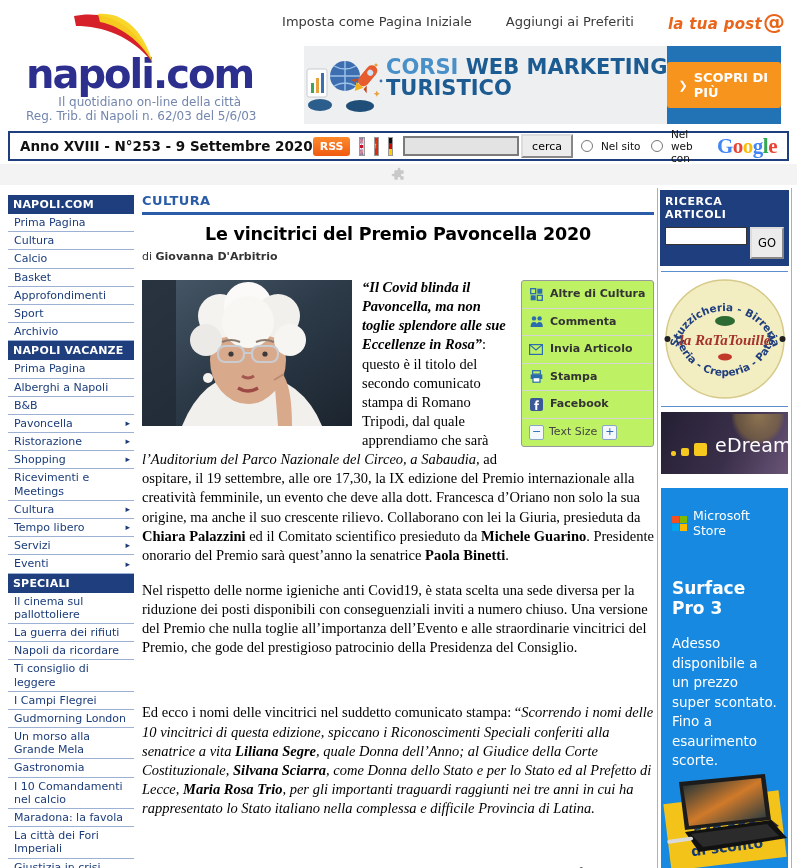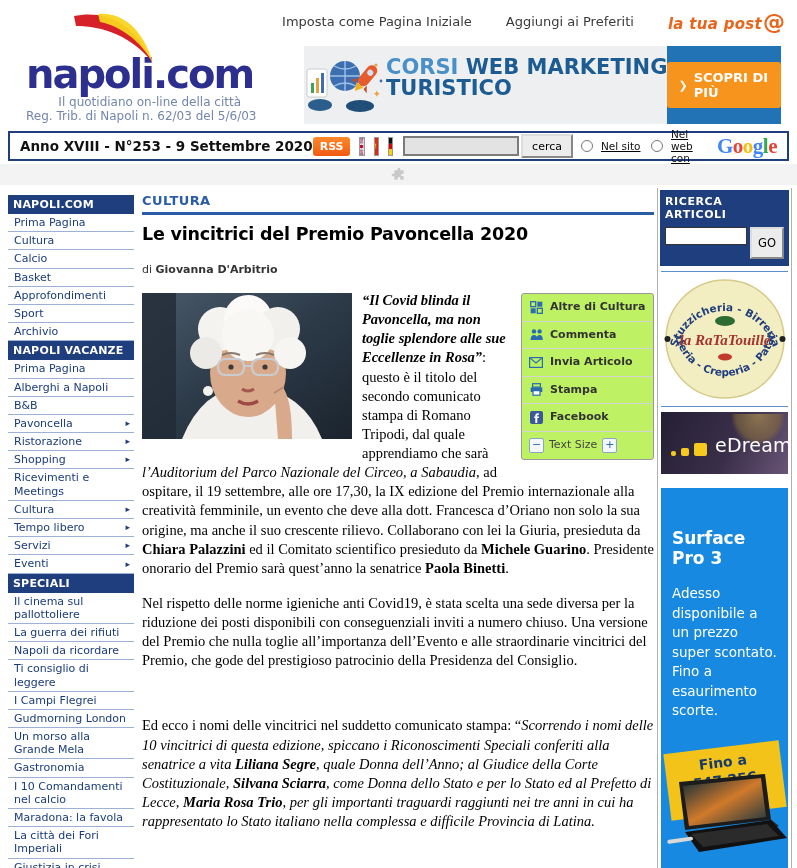--- a/index.html
+++ b/index.html
@@ -30,40 +30,40 @@
   .cta-btn { background:#f7941d; color:#fff; font-weight:700; font-size:13px; padding:8px 11px; border-radius:3px; display:flex; align-items:center; gap:6px; }
   .cta-arrow { font-size:11px; }
 
   
   .datebar { position:absolute; top:131px; left:8px; width:781px; height:30px; border:2px solid #1f3e7d; background:#fff; display:flex; align-items:center; }
   .issue { font-weight:700; font-size:13.5px; color:#111; padding-left:10px; white-space:nowrap; }
   .rss { margin-left:auto; background:linear-gradient(#ff8a2b,#ef5a12); color:#fff; font-weight:700; font-size:11px; padding:3px 7px; border-radius:3px; cursor:pointer; }
   .flag { width:30px; height:19px; margin-left:9px; cursor:pointer; border:1px solid #999; }
   .searchinput { width:116px; height:20px; margin-left:10px; background:#e3e3e3; border:2px solid #7b7b7b; font-size:12px; padding:0 4px; }
   .cercabtn { height:24px; margin-left:2px; padding:0 9px; background:#ececec; border:2px outset #dcdcdc; font-size:11px; cursor:pointer; font-family:inherit; }
-  .radio-group { display:flex; align-items:center; margin-left:8px; gap:8px;text-decoration:underline; }
+  .radio-group { display:flex; align-items:center; margin-left:8px; gap:8px; }
   .radio { width:12px; height:12px; border:1px solid #777; border-radius:50%; background:#fff; cursor:pointer; flex:none; }
   .radio-label { font-size:10.5px; line-height:1.15; color:#111; width:42px; }
   .google { font-family:"Liberation Serif","DejaVu Serif",serif; font-weight:700; font-size:21px; margin:0 10px 0 4px; letter-spacing:-0.5px; }
   .g-blue{color:#4285F4;} .g-red{color:#EA4335;} .g-yellow{color:#FBBC05;} .g-green{color:#34A853;}
 
   
   .adstrip { position:absolute; top:164px; left:0; width:797px; height:21px; background:#f3f3f3; display:flex; align-items:center; justify-content:center; }
 
   
   .sidebar { position:absolute; left:8px; top:195px; width:126px; font-size:11px; }
   .sb-head { background:#1f3e7d; color:#fff; font-weight:700; font-size:11px; padding:3px 5px; letter-spacing:0.2px; }
   .sb-item { color:#1b3c7a; padding:2px 4px 2px 6px; border-bottom:1px solid #9db1d4; display:flex; justify-content:space-between; align-items:center; line-height:1.2; cursor:pointer; }
   .sb-item .arr { font-size:9px; color:#1b3c7a; flex:none; }
 
   
   .content { position:absolute; left:142px; top:193px; width:512px; }
   .section-label { color:#2a5ca8; font-weight:700; font-size:13px; letter-spacing:0.4px; }
   .rule { height:3px; background:#2a5ca8; margin:4px 0 9px; }
-  .article-title { font-size:17.5px; font-weight:700; color:#000; margin-bottom:19px; letter-spacing:-0.2px; }
+  .article-title { font-size:17.5px; font-weight:700; color:#000; margin-bottom:6px; letter-spacing:-0.2px;text-align:center; }
   .byline { font-size:11px; color:#333; margin-bottom:15px; }
   .byline .author { font-weight:700; }
   .article { font-family:"Liberation Serif","DejaVu Serif",serif; font-size:14.5px; line-height:1.32; color:#000; }
   .article p { margin:0 0 16px; }
   .article p.mb-lg { margin-bottom:46px; }
   .b { font-weight:700; } .i { font-style:italic; } .bi { font-weight:700; font-style:italic; }
 
   .photo { float:left; width:210px; height:146px; margin:2px 10px 6px 0; background:#333; }
   .actionbox { float:right; width:133px; border:1px solid #999; border-radius:3px; margin:2px 0 10px 10px; background:#bef264; font-family:"DejaVu Sans","Liberation Sans",sans-serif; }
   .ab-row { display:flex; align-items:center; gap:7px; padding:6px 7px; border-bottom:1px solid #d5d5d5; font-size:11px; font-weight:700; color:#333; cursor:pointer; }
@@ -449,20 +449,29 @@
     <div class="ed-temple"></div>
     <div class="ed-logo">
       <span class="ed-sq s1"></span>
       <span class="ed-sq s2"></span>
       <span class="ed-sq s3"></span>
       <span class="ed-name">eDreams</span>
     </div>
   </div>
 
   <div class="msad">
+    <div class="ms-logo-row">
+      <span class="ms-sq">
+        <i style="background:#f25022"></i>
+          <i style="background:#7fba00"></i>
+          <i style="background:#00a4ef"></i>
+          <i style="background:#ffb900"></i>
+      </span>
+      <span class="ms-store">Microsoft Store</span>
+    </div>
     <div class="ms-product">Surface Pro 3</div>
     <div class="ms-body">Adesso disponibile a un prezzo super scontato. Fino a esaurimento scorte.</div>
     <div class="ms-badge">
       <div>Fino a 547,25€</div>
       <div>di sconto</div>
     </div>
     <svg class="ms-surface" width="131" height="200" viewBox="0 0 131 200">
       <defs>
         <linearGradient id="cave" x1="0" y1="0" x2="1" y2="1">
           <stop offset="0" stop-color="#0b2a3a"></stop>

